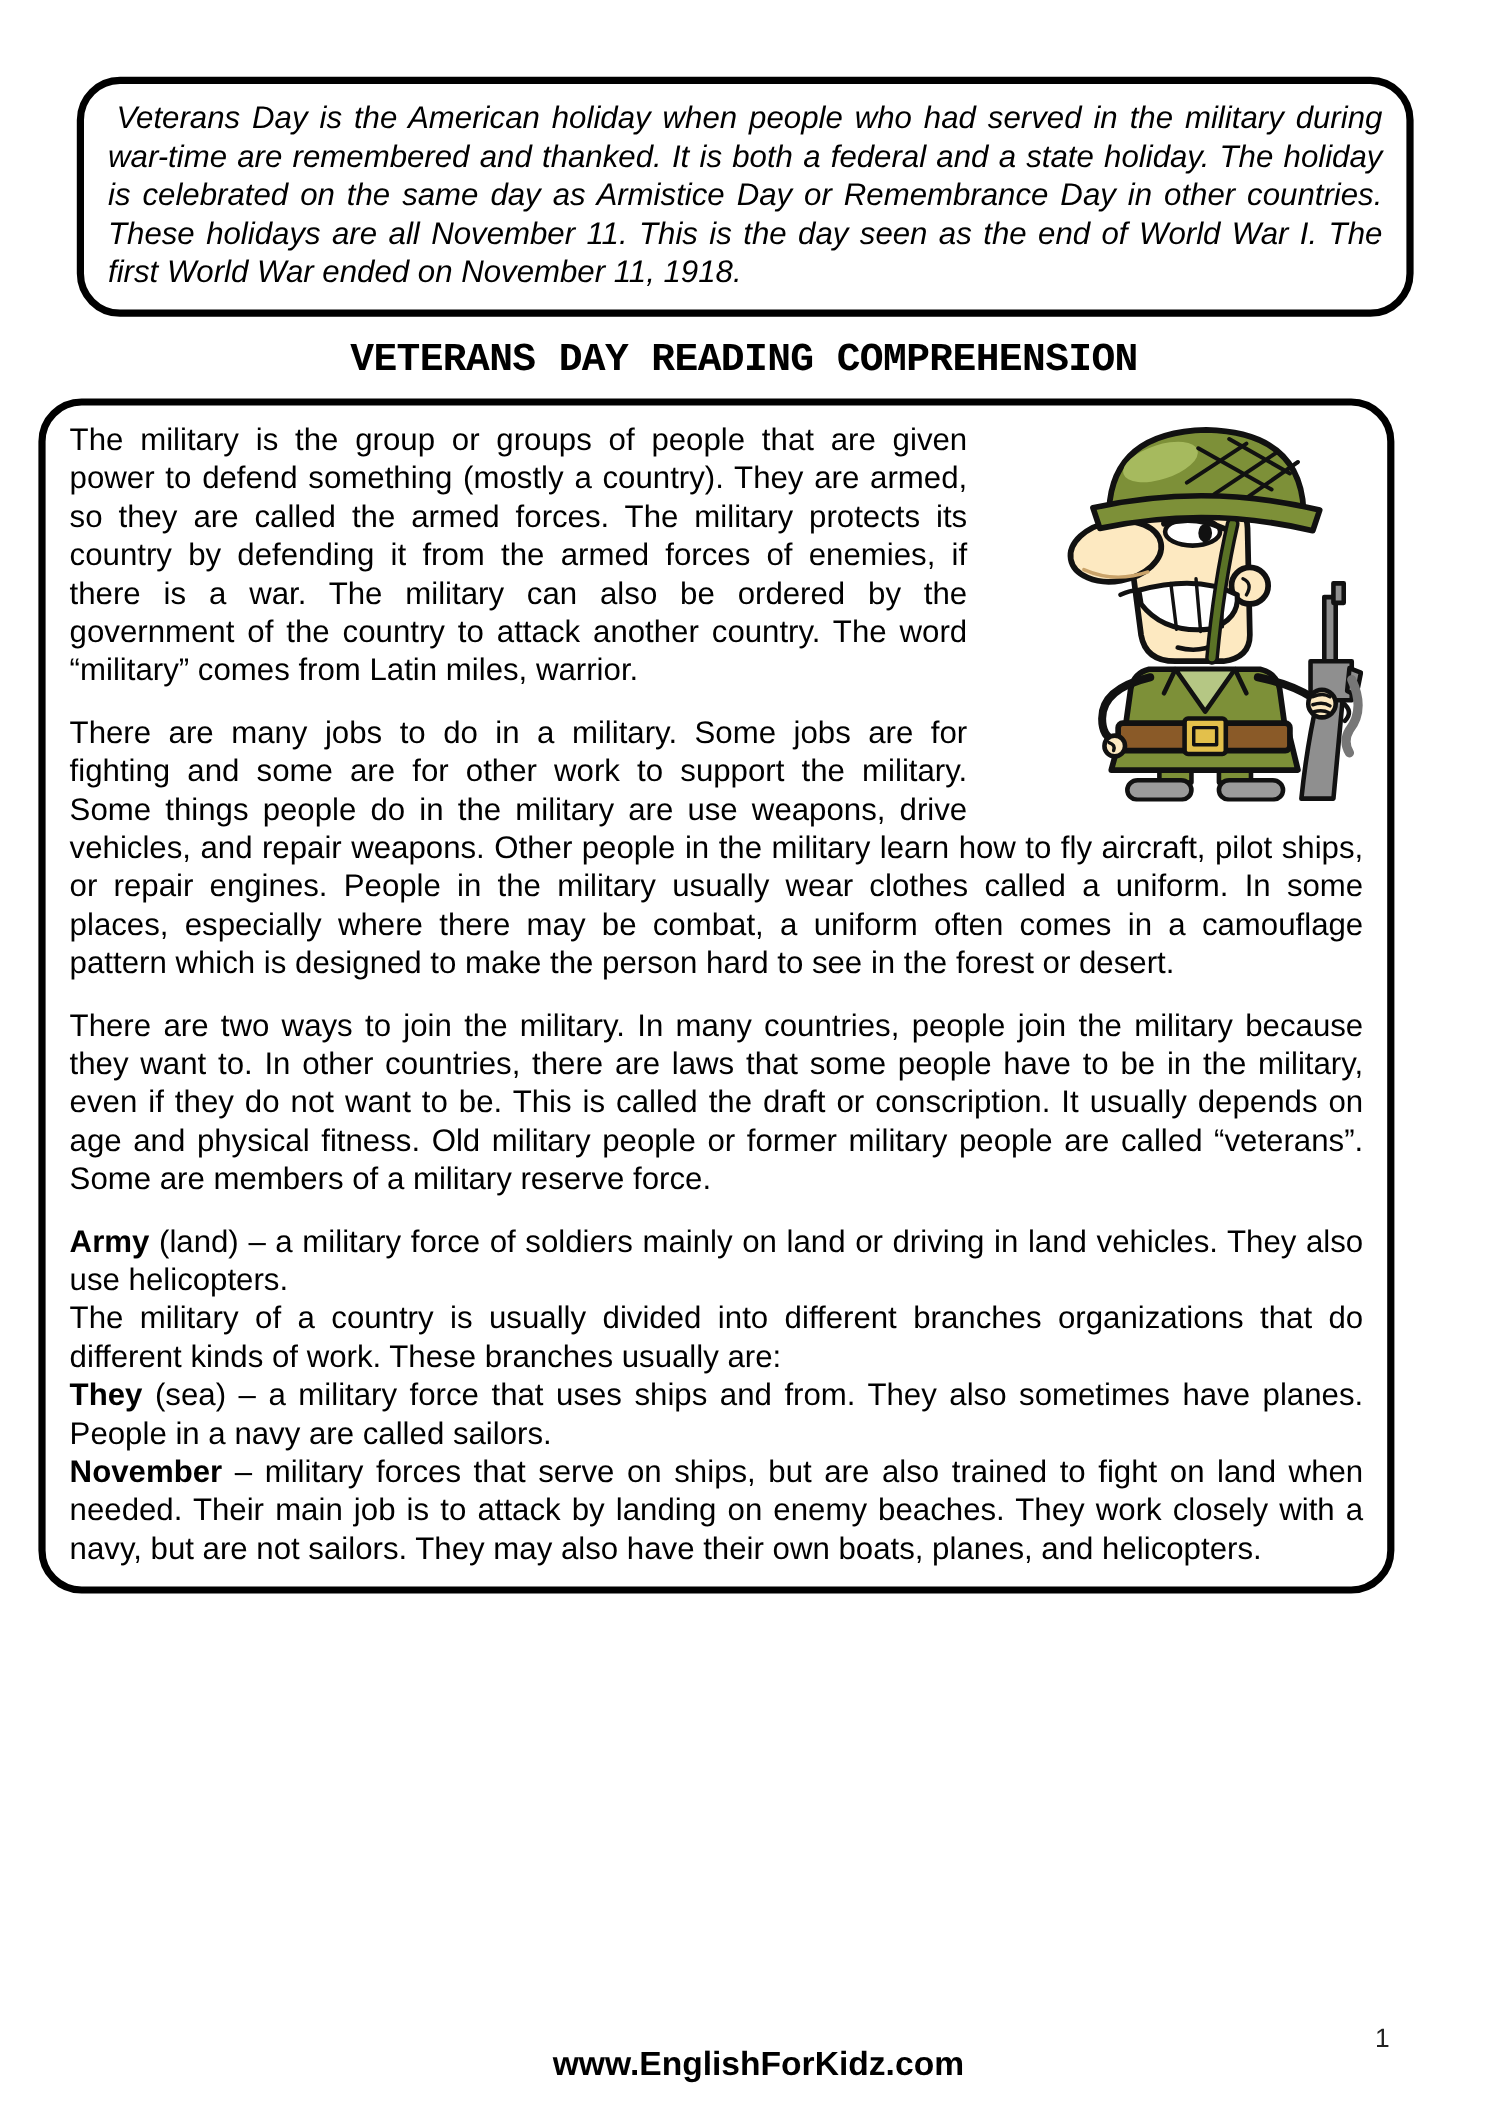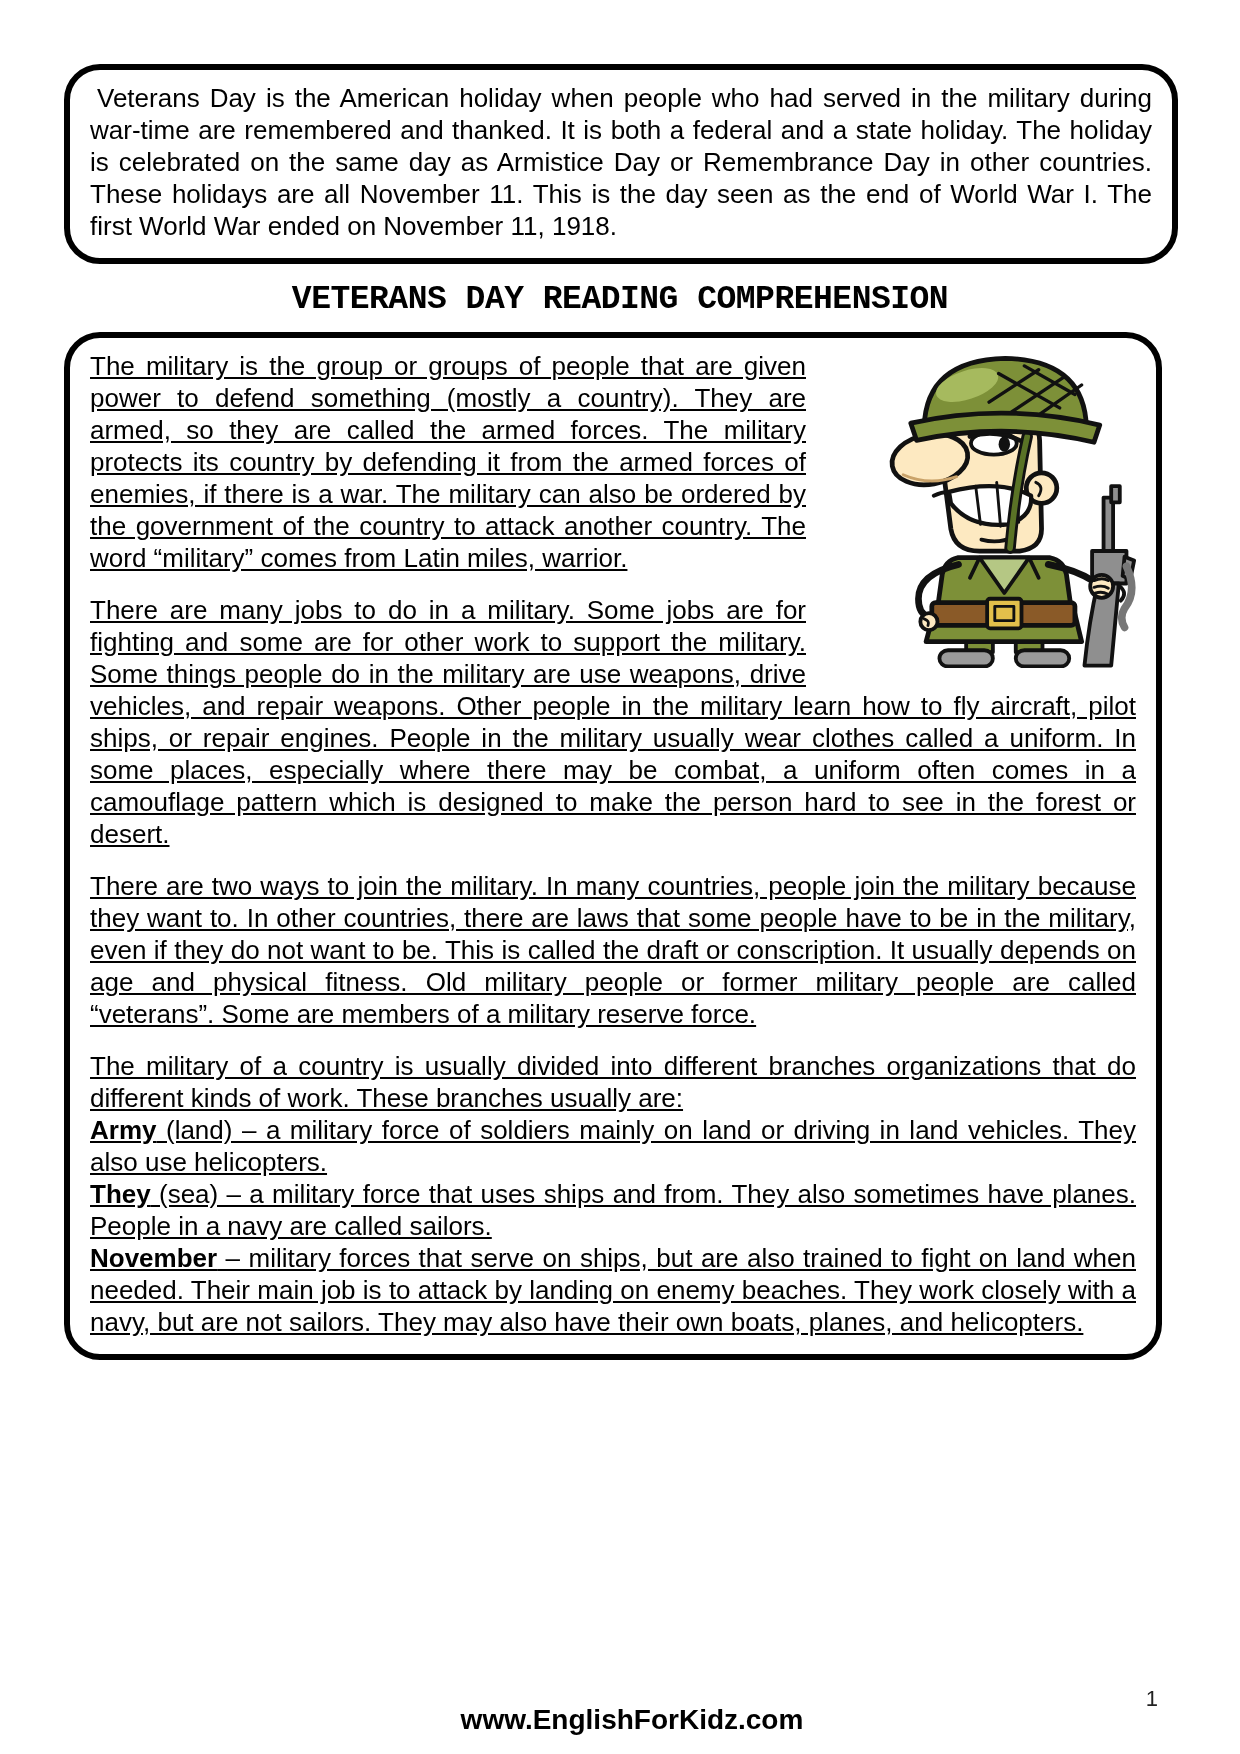--- a/index.html
+++ b/index.html
@@ -12,22 +12,22 @@
     overflow:hidden;
   }
   .rbox{
     border:6px solid #000;
     border-radius:36px;
     padding:12px 20px 14px 20px;
     font-size:26px;
     line-height:32px;
     text-align:justify;
   }
-  .intro-box{margin:64px 62px 0 64px;}
-  .reading-box{margin:0 78px 0 64px;text-decoration:underline;}
+  .intro-box{margin:64px 62px 0 64px;font-style:italic;}
+  .reading-box{margin:0 78px 0 32px;}
   .rbox p{margin:0 0 20px 0;}
   .rbox p.tight{margin:0;}
   .rbox p:last-child{margin-bottom:2px;}
   .indent{text-indent:7px;}
   .worksheet-title{
     text-align:center;
     font-weight:bold;
     font-size:33px;
     line-height:40px;
     letter-spacing:-0.5px;
@@ -135,23 +135,23 @@
             <path d="M118,22 L182,58 M145,14 L198,44 M162,64 L205,34 M108,52 L160,18 M132,62 L186,26" fill="none" stroke="#111" stroke-width="3.5"></path>
             <path d="M26,74 Q125,52 224,76 L218,94 Q125,72 32,92 Z" fill="#7d9038" stroke="#111" stroke-width="5"></path>
           </g>
         </g>
       </svg>
     </div>
 
     <p>The military is the group or groups of people that are given power to defend something (mostly a country). They are armed, so they are called the armed forces. The military protects its country by defending it from the armed forces of enemies, if there is a war. The military can also be ordered by the government of the country to attack another country. The word “military” comes from Latin miles, warrior.</p>
     <p>There are many jobs to do in a military. Some jobs are for fighting and some are for other work to support the military. Some things people do in the military are use weapons, drive vehicles, and repair weapons. Other people in the military learn how to fly aircraft, pilot ships, or repair engines. People in the military usually wear clothes called a uniform. In some places, especially where there may be combat, a uniform often comes in a camouflage pattern which is designed to make the person hard to see in the forest or desert.</p>
     <p>There are two ways to join the military. In many countries, people join the military because they want to. In other countries, there are laws that some people have to be in the military, even if they do not want to be. This is called the draft or conscription. It usually depends on age and physical fitness. Old military people or former military people are called “veterans”. Some are members of a military reserve force.</p>
+    <p class="tight"><span class="bold-lead">Army</span><span> (land) – a military force of soldiers mainly on land or driving in land vehicles. They also use helicopters.</span></p>
+
     <p class="tight">The military of a country is usually divided into different branches organizations that do different kinds of work. These branches usually are:</p>
-
-    <p class="tight"><span class="bold-lead">Army</span><span> (land) – a military force of soldiers mainly on land or driving in land vehicles. They also use helicopters.</span></p>
     <p class="tight"><span class="bold-lead">They</span><span> (sea) – a military force that uses ships and from. They also sometimes have planes. People in a navy are called sailors.</span></p>
     <p class="tight"><span class="bold-lead">November</span><span> – military forces that serve on ships, but are also trained to fight on land when needed. Their main job is to attack by landing on enemy beaches. They work closely with a navy, but are not sailors. They may also have their own boats, planes, and helicopters.</span></p>
   </div>
 
   <div class="footer-site">www.EnglishForKidz.com</div>
   <div class="page-number">1</div>
 
 </div>
 
 </body></html>

